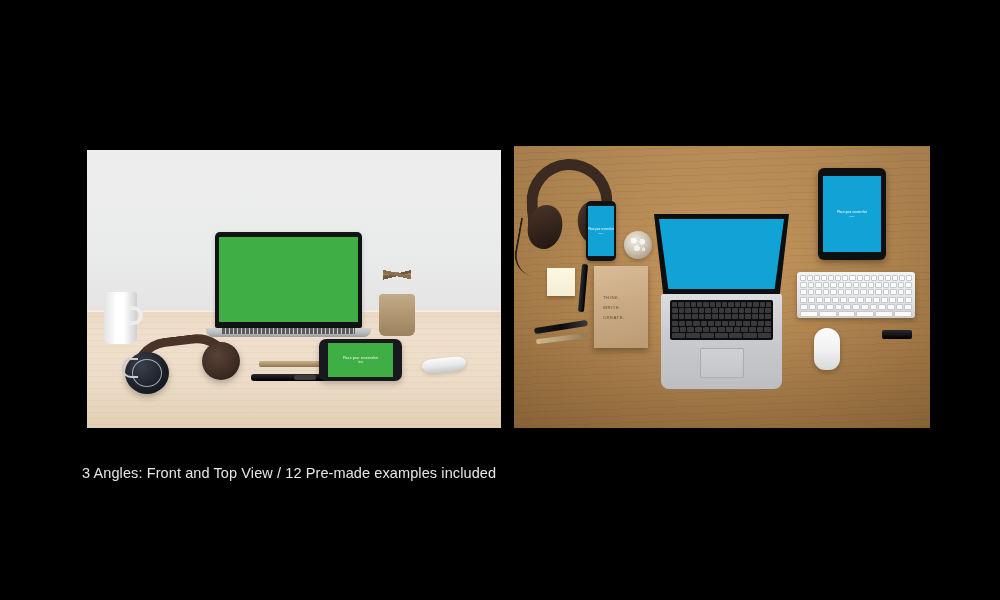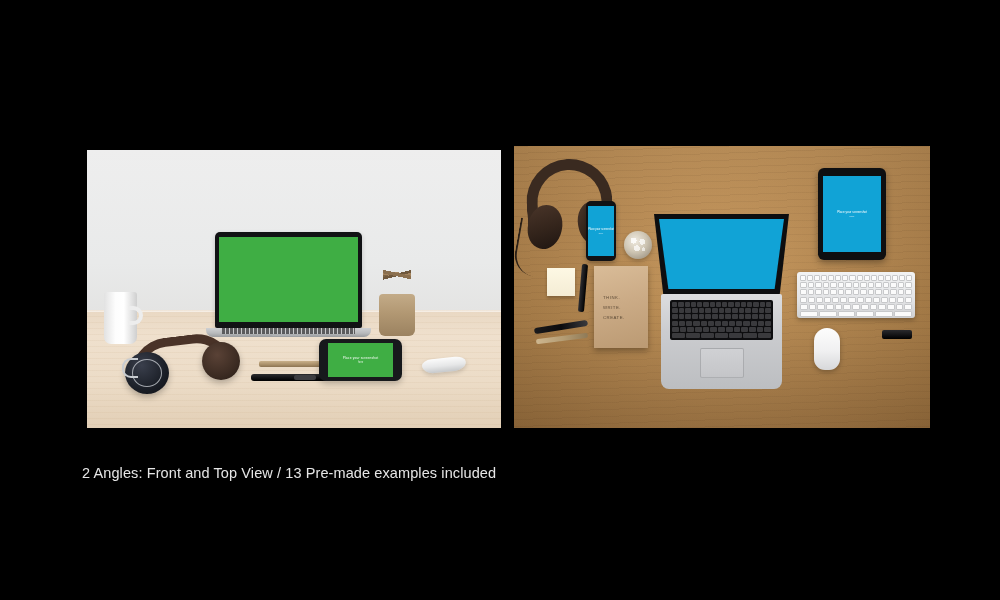--- a/index.html
+++ b/index.html
@@ -688,15 +688,15 @@
             <div class="tv-kbd-key"></div>
             <div class="tv-kbd-key"></div>
           </div>
         </div>
       <div class="tv-item tv-mouse"></div>
       <div class="tv-item tv-usb"></div>
     </div>
 
   </div>
 
-  <div class="caption">2 Angles: Front and Top View / 13 Pre-made examples included</div>
+  <div class="caption">3 Angles: Front and Top View / 12 Pre-made examples included</div>
 
 </div>
 
 </body></html>

